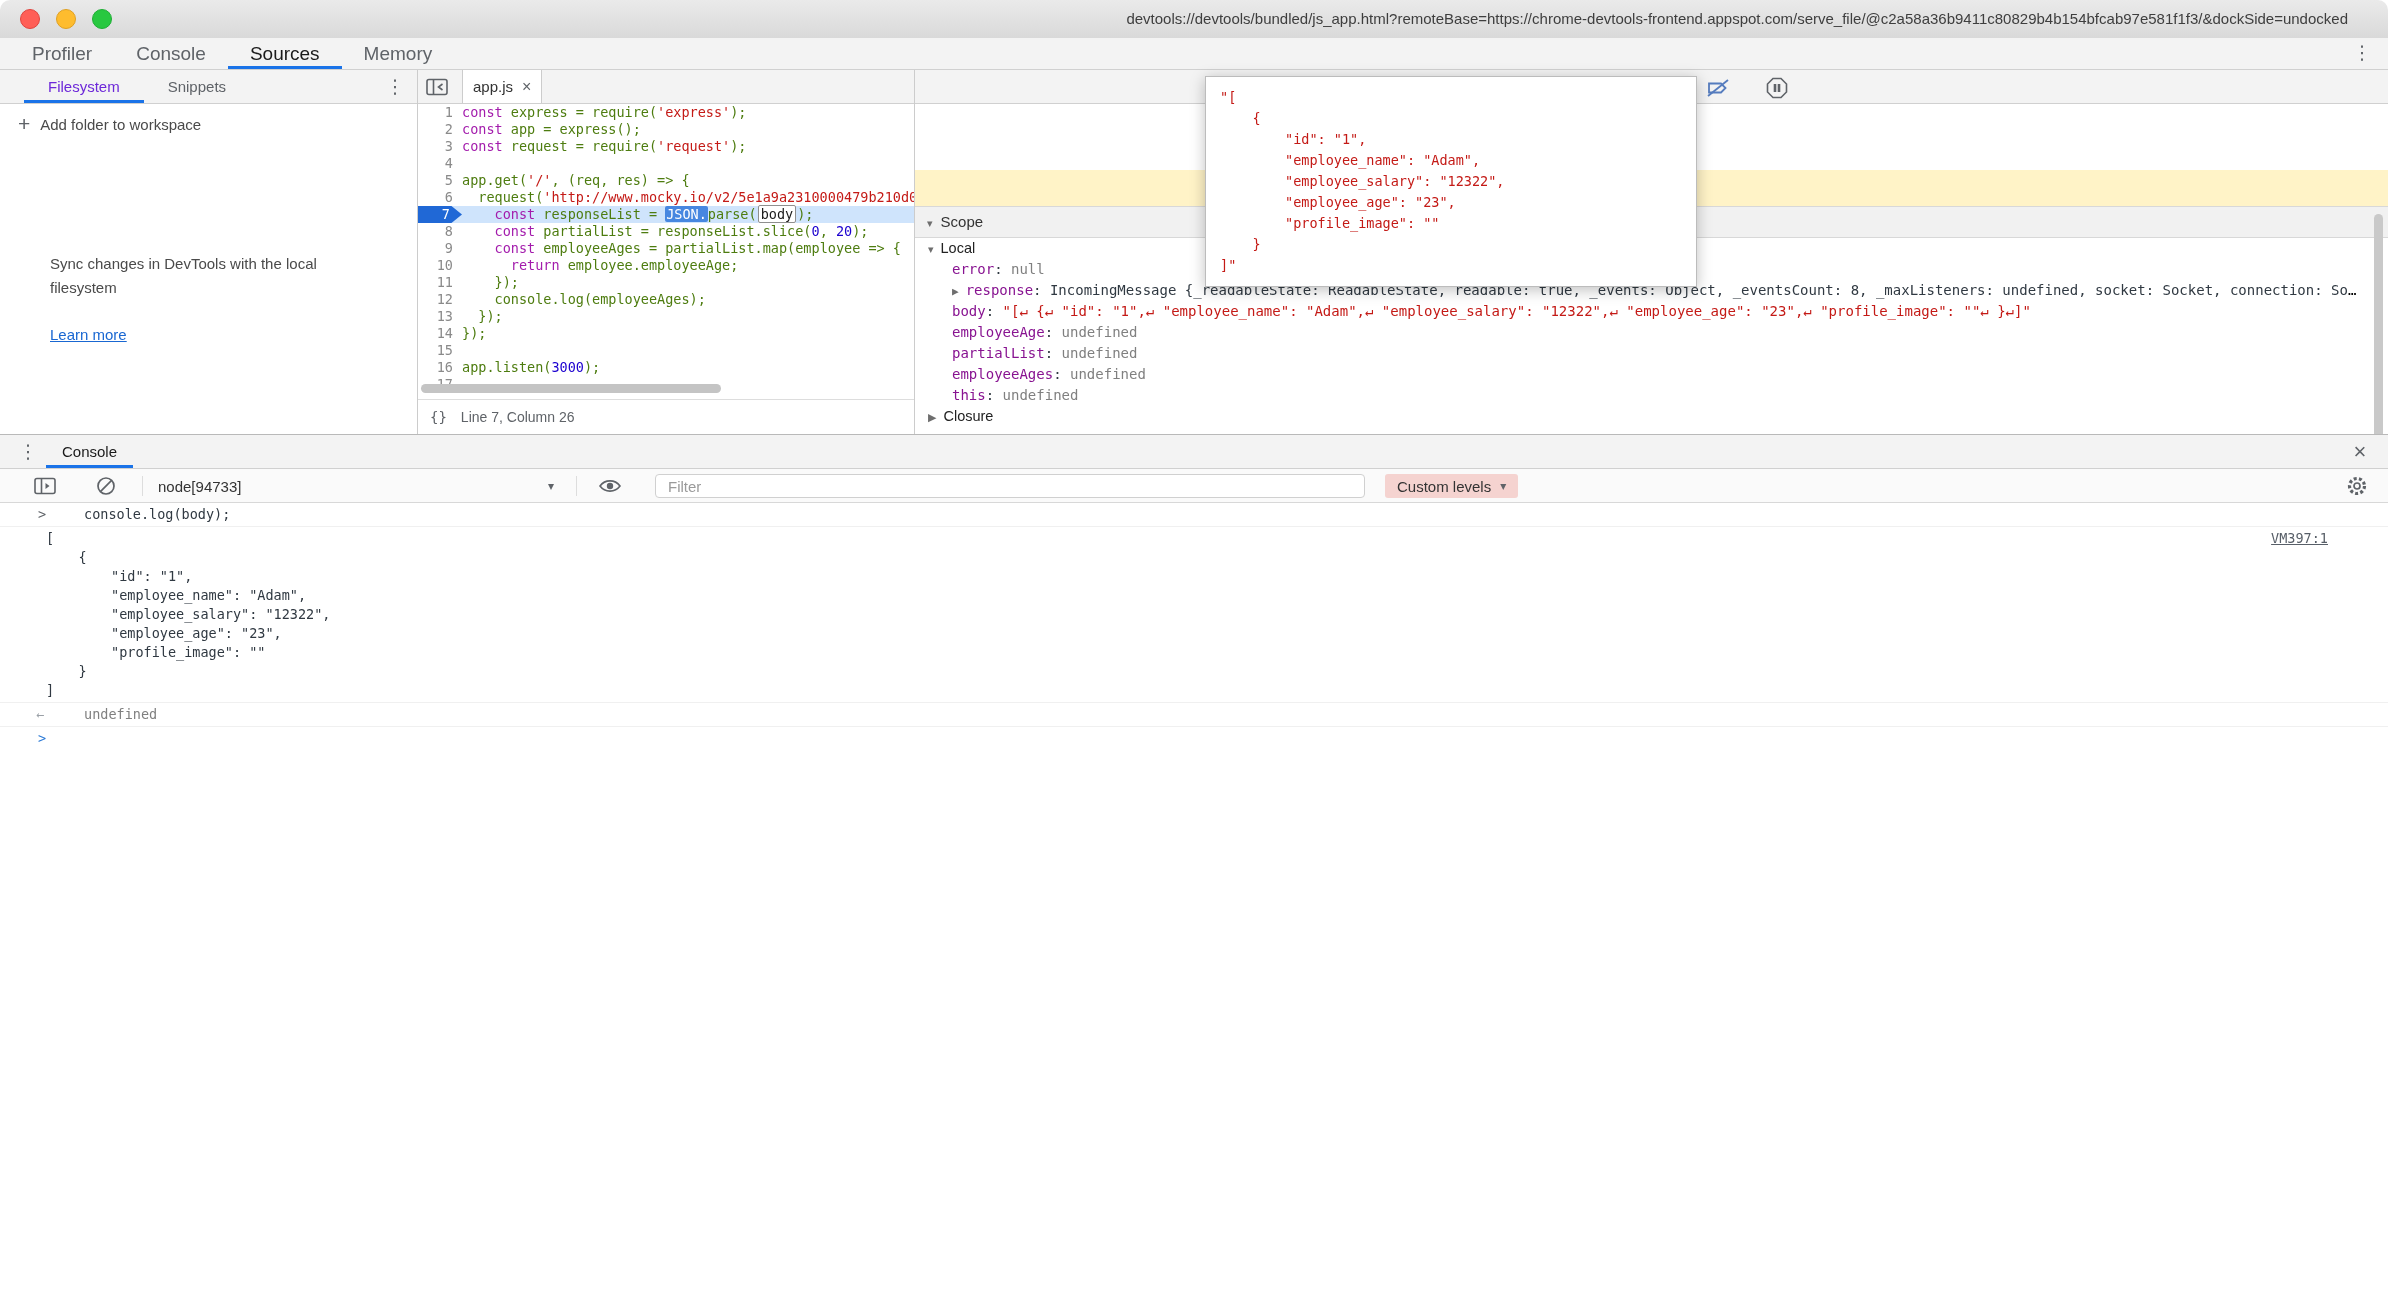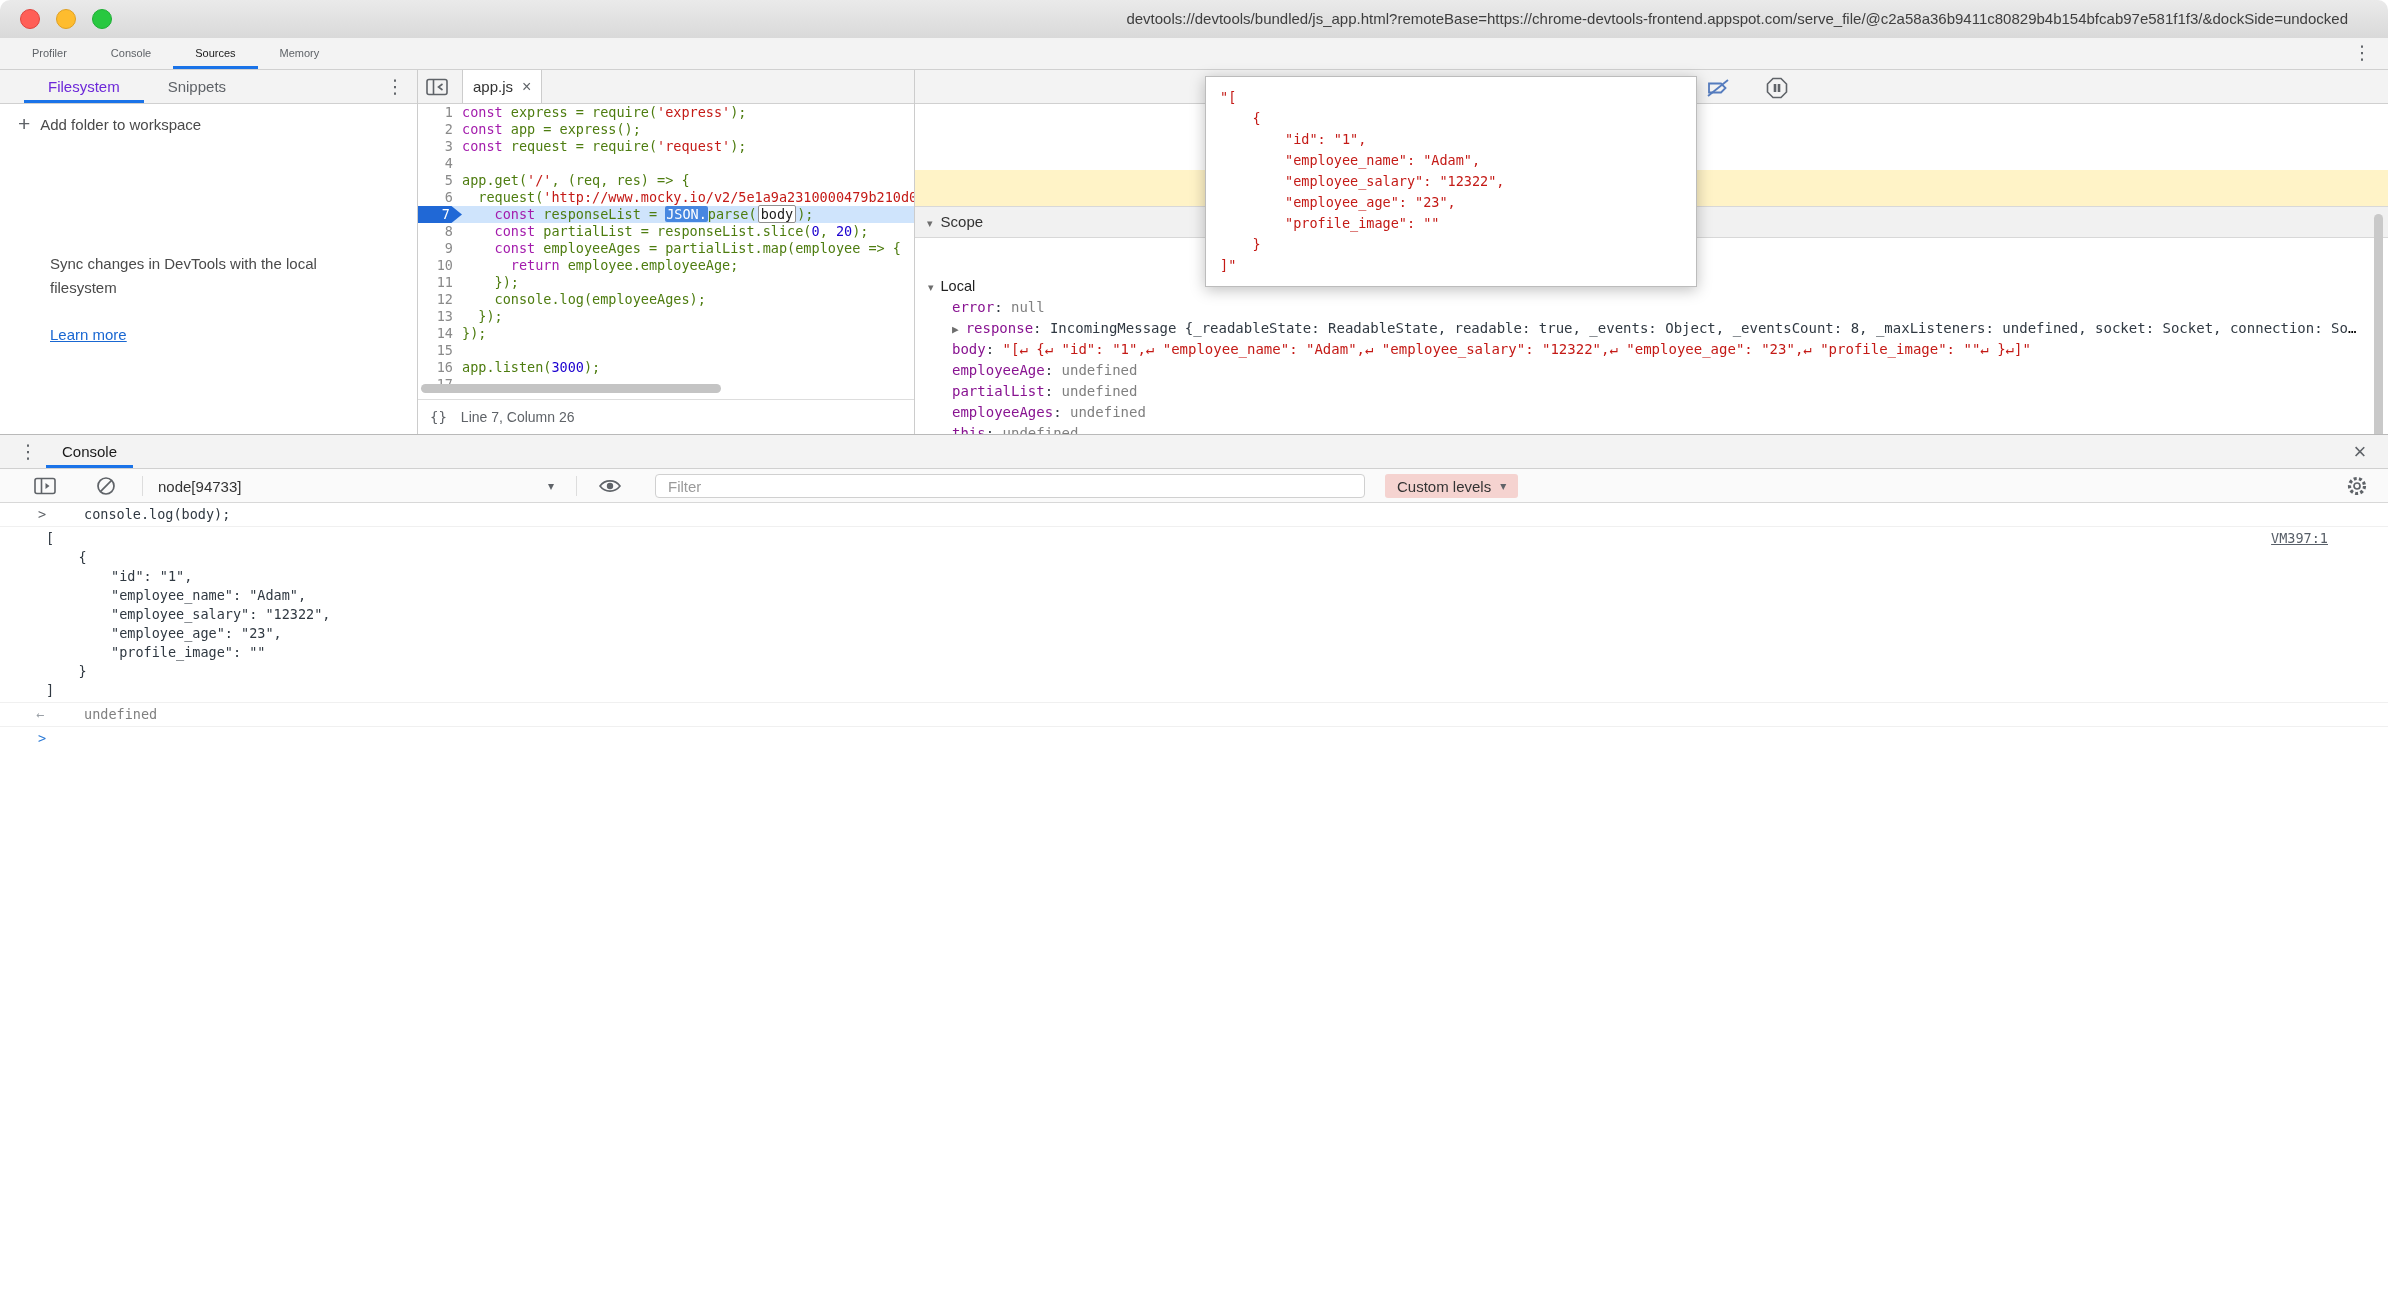--- a/index.html
+++ b/index.html
@@ -14,21 +14,21 @@
   #light-close{left:20px;background:#ff5f57;border:1px solid #e0443e;}
   #light-min{left:56px;background:#febc2e;border:1px solid #dfa023;}
   #light-zoom{left:92px;background:#28c840;border:1px solid #1fae35;}
   #title-url{position:absolute;left:130px;right:40px;top:0;height:38px;line-height:38px;
     text-align:right;font-size:15px;color:#3e3e3e;white-space:nowrap;overflow:hidden;
     text-overflow:ellipsis;}
 
   
   #maintabs{position:absolute;top:38px;left:0;right:0;height:32px;background:#f3f3f3;
     border-bottom:1px solid #d0d0d0;display:flex;padding-left:10px;box-sizing:border-box;}
-  .top-tab{padding:0 22px;line-height:31px;font-size:11px;color:#5f6368;}
+  .top-tab{padding:0 22px;line-height:31px;font-size:19px;color:#5f6368;}
   .top-tab.selected{color:#1a1a1a;box-shadow:inset 0 -3px 0 #1a73e8;}
   .kebab{font-size:19px;color:#5f6368;width:28px;text-align:center;line-height:30px;}
   #main-kebab{position:absolute;right:12px;top:0;}
 
   
   #subrow{position:absolute;top:70px;left:0;right:0;height:34px;}
   #nav-tabs{position:absolute;left:0;top:0;width:417px;height:34px;background:#f3f3f3;
     border-bottom:1px solid #d0d0d0;display:flex;box-sizing:border-box;}
   .sub-tab{padding:0 24px;line-height:33px;font-size:15px;color:#5f6368;}
   .sub-tab.selected{color:#6d28d9;box-shadow:inset 0 -3px 0 #1a73e8;margin-left:24px;}
@@ -74,21 +74,21 @@
   #editor-status{position:absolute;left:0;right:0;bottom:0;height:34px;border-top:1px solid #ddd;
     background:#fff;font-size:14px;color:#5f6368;display:flex;align-items:center;}
   #editor-status .fmt{font-family:"DejaVu Sans Mono",monospace;margin:0 14px 0 12px;color:#5f6368;font-size:14px;}
 
   #debug-pane{position:absolute;left:915px;top:0;right:0;height:330px;background:#fff;overflow:hidden;}
   #paused-banner{position:absolute;left:0;right:0;top:66px;height:36px;background:#fff3c7;}
   #scope-header{position:absolute;left:0;right:0;top:102px;height:32px;background:#f1f1f1;
     border-top:1px solid #d8d8d8;border-bottom:1px solid #d8d8d8;box-sizing:border-box;
     font-size:15px;color:#333;line-height:30px;padding-left:12px;}
   #scope-header .tri{margin-right:8px;}
-  #scope-body{position:absolute;left:0;right:0;top:134px;bottom:0;margin-top:38px;}
+  #scope-body{position:absolute;left:0;right:0;top:134px;bottom:0;}
   .tri{color:#6e6e6e;font-size:11px;margin-right:7px;}
   .scope-row{height:21px;line-height:21px;font-size:14px;font-family:"DejaVu Sans Mono",monospace;
     white-space:nowrap;overflow:hidden;text-overflow:ellipsis;padding-left:37px;padding-right:24px;}
   .scope-row.toplevel{padding-left:13px;font-family:"Liberation Sans",sans-serif;color:#222;font-size:14.5px;}
   .scope-name{color:#881391;} .scope-sep{color:#303942;}
   .v-muted{color:#808080;} .v-string{color:#c41a16;} .v-object{color:#303942;}
   #right-scrollbar{position:absolute;right:5px;top:110px;width:9px;height:310px;background:#c9c9c9;
     border-radius:5px;z-index:6;}
 
   

